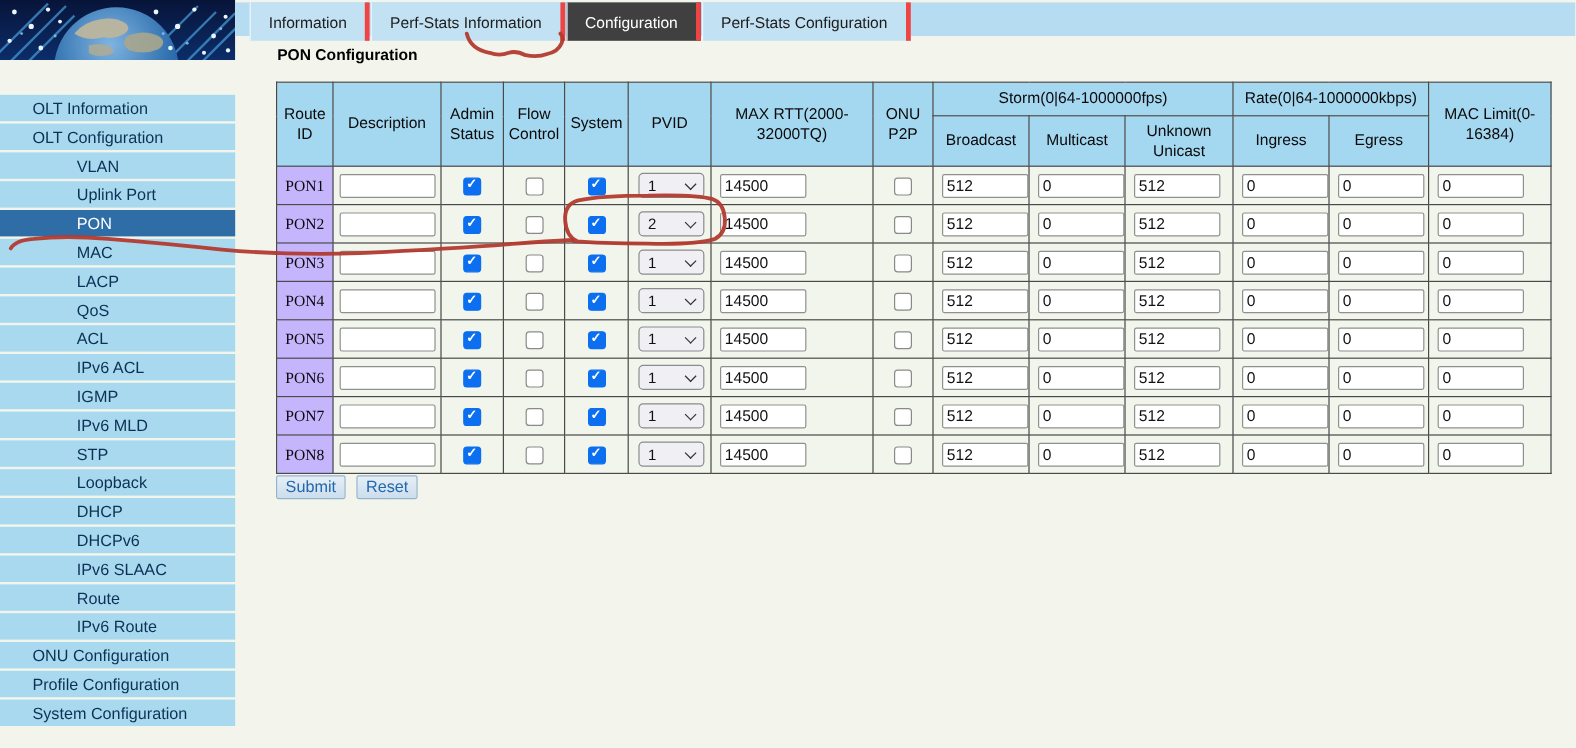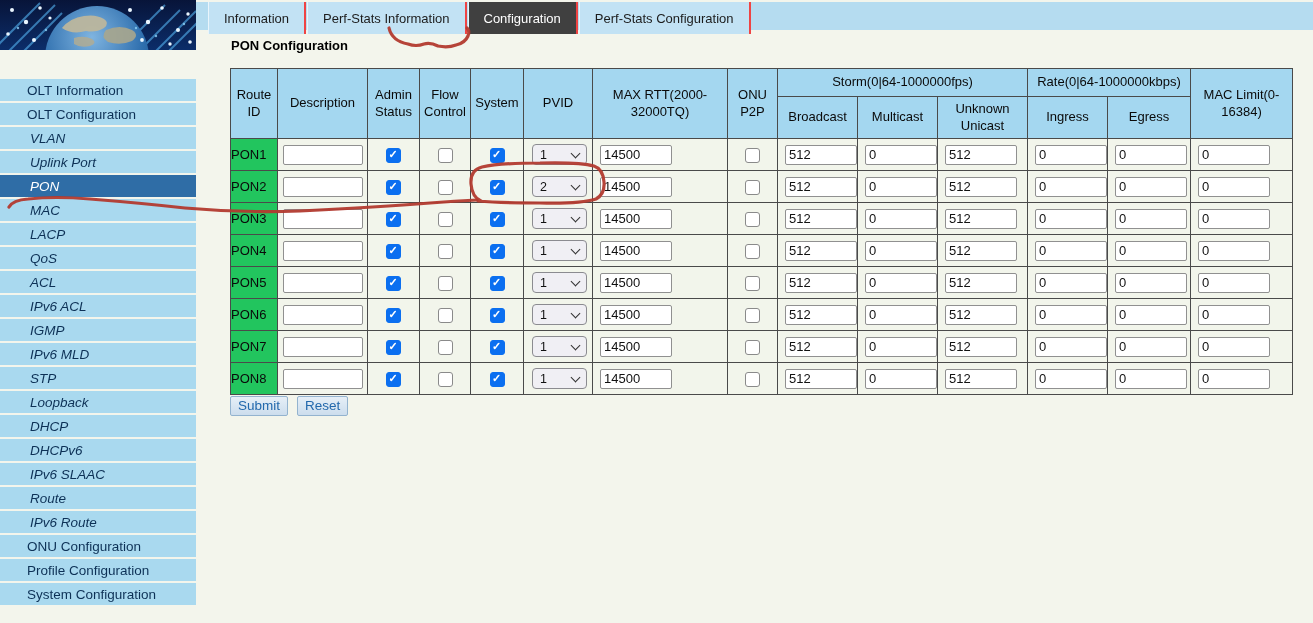--- a/index.html
+++ b/index.html
@@ -6,46 +6,46 @@
   body{font-family:"Liberation Sans",sans-serif;background:#f3f5ec;}
   #page{position:relative;width:1313px;height:623px;background:#f3f5ec;overflow:hidden;}
 
   
   #logo{position:absolute;left:0;top:0;width:196px;height:50px;}
 
   
   #tabstrip{position:absolute;left:196px;right:0;top:2px;height:28px;background:#b5dcf0;
     display:flex;align-items:stretch;padding-left:12px;box-sizing:border-box;}
   .tab{display:flex;align-items:center;padding:16px 15px;font-size:13px;color:#1c1c1c;
-    background:#c2e2f4;border-left:1px solid #e9f5fc;border-right:2px solid #ef4444;
+    background:#c2e2f4;border-left:1px solid #e9f5fc;border-right:4px solid #ef4444;
     margin-right:1px;cursor:default;white-space:nowrap;}
   .tab.active{background:#404040;color:#ffffff;}
 
   
   #page-title{position:absolute;left:231px;top:38px;font-size:13px;font-weight:bold;color:#000;}
 
   
   #sidebar{position:absolute;left:0;top:79px;width:196px;}
   .side-item{height:22px;margin-bottom:2px;background:#a9d9ef;color:#0d3156;font-size:13.5px;
     display:flex;align-items:center;cursor:default;}
   .side-item.lvl1{padding-left:27px;}
-  .side-item.lvl2{padding-left:30px;font-style:italic;}
+  .side-item.lvl2{padding-left:64px;}
   .side-item.selected{background:#2f6da6;color:#ffffff;}
 
   
   #pon-table{position:absolute;left:230px;top:68px;border-collapse:collapse;table-layout:fixed;
     border:1px solid #000;}
   #pon-table th,#pon-table td{border:1px solid #4a4a4a;font-weight:normal;font-size:13px;
     color:#0a0a0a;box-sizing:border-box;padding:0;}
   #pon-table th{background:#a4d7f0;padding:2px 3px;line-height:1.25;}
   #pon-table tr.hrow1 th{height:28px;}
   #pon-table tr.hrow2 th{height:42px;}
   #pon-table tbody tr{height:32px;}
   #pon-table tbody td{background:#f2f5eb;}
-  #pon-table td.portid{background:#22c55e;text-align:left;}
+  #pon-table td.portid{background:#c4b5fd;text-align:center;font-family:Liberation Serif, serif;}
   #pon-table td.ck{text-align:center;vertical-align:middle;}
   #pon-table td.desc{text-align:center;}
   #pon-table td.num{text-align:left;padding-left:7px;}
   #pon-table td.selc{text-align:left;padding-left:8px;}
 
   input.txt{font-family:"Liberation Sans",sans-serif;font-size:13px;color:#111;
     border:1px solid #909090;border-radius:2px;background:#fff;height:18px;
     padding:0 3px;vertical-align:middle;}
   .desc-in{width:72px;}
   .num-in{width:64px;}

